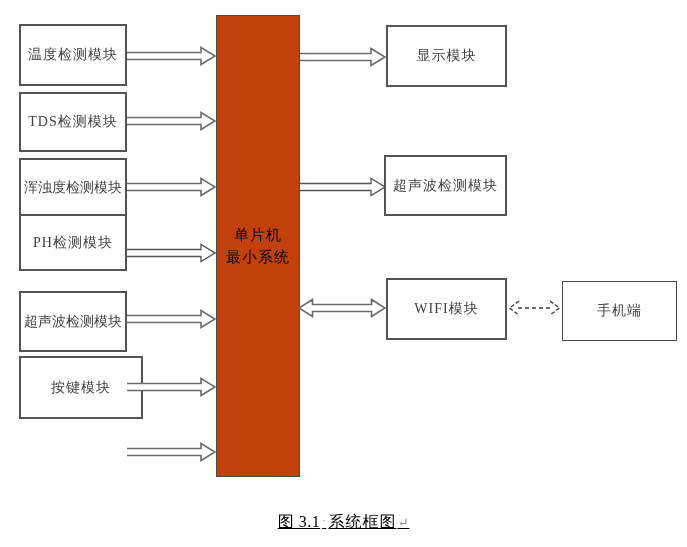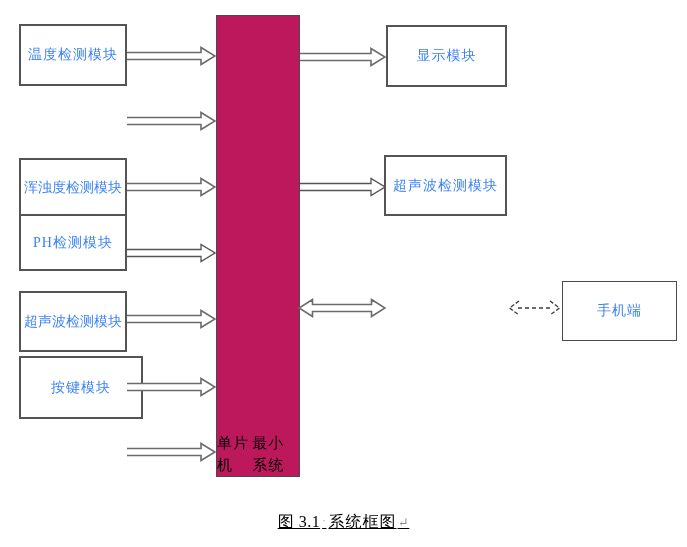--- a/index.html
+++ b/index.html
@@ -10,30 +10,30 @@
     font-family:"Liberation Serif","DejaVu Serif",serif;
     overflow:hidden;
   }
   .box{
     position:absolute;
     box-sizing:border-box;
     border:2px solid #545454;
     background:#ffffff;
     display:flex;align-items:center;justify-content:center;
     text-align:center;
-    font-size:14px;color:#3b82f6;
+    font-size:14px;color:#404040;
     letter-spacing:1px;
   }
   .box.thin{border-width:1.5px;border-color:#4a4a4a;}
   .center-box{
     position:absolute;
     box-sizing:border-box;
     border:1.5px solid #4a4a4a;
-    background:#be185d;
-    display:flex;align-items:flex-end;justify-content:center;
+    background:#c2410c;
+    display:flex;flex-direction:column;align-items:center;justify-content:center;
     font-size:15px;color:#000;
     letter-spacing:1px;
     line-height:22px;
   }
   .arrow{position:absolute;display:block;}
   .caption{
     position:absolute;
     left:0;top:512px;width:687px;
     text-align:center;
     font-size:16px;color:#000;
@@ -52,20 +52,23 @@
   }
 </style>
 </head>
 <body>
 
 <div class="stage">
 
   <div class="box" style="left:19px;top:24px;width:108px;height:62px">
     <span>温度检测模块</span>
   </div>
+  <div class="box" style="left:19px;top:92px;width:108px;height:60px">
+    <span>TDS检测模块</span>
+  </div>
   <div class="box" style="left:19px;top:158px;width:108px;height:59px;letter-spacing:0">
     <span>浑浊度检测模块</span>
   </div>
   <div class="box" style="left:19px;top:214px;width:108px;height:57px">
     <span>PH检测模块</span>
   </div>
   <div class="box" style="left:19px;top:291px;width:108px;height:61px;letter-spacing:0">
     <span>超声波检测模块</span>
   </div>
   <div class="box" style="left:19px;top:356px;width:124px;height:63px">
@@ -75,20 +78,23 @@
   <div class="center-box" style="left:216px;top:15px;width:84px;height:462px">
     <span>单片机</span>
     <span>最小系统</span>
   </div>
 
   <div class="box" style="left:386px;top:25px;width:121px;height:62px">
     <span>显示模块</span>
   </div>
   <div class="box" style="left:384px;top:155px;width:123px;height:61px">
     <span>超声波检测模块</span>
+  </div>
+  <div class="box" style="left:386px;top:278px;width:121px;height:62px">
+    <span>WIFI模块</span>
   </div>
   <div class="box thin" style="left:562px;top:281px;width:115px;height:60px">
     <span>手机端</span>
   </div>
 
   <svg class="arrow" style="left:127px;top:46px" width="89" height="20" viewBox="0 0 89 20">
     <path d="M0 6.5 H74 V1.5 L88 10 L74 18.5 V13.5 H0" fill="#ffffff" stroke="#6b6b6b" stroke-width="1.6"></path>
   </svg>
   <svg class="arrow" style="left:127px;top:111px" width="89" height="20" viewBox="0 0 89 20">
     <path d="M0 6.5 H74 V1.5 L88 10 L74 18.5 V13.5 H0" fill="#ffffff" stroke="#6b6b6b" stroke-width="1.6"></path>

